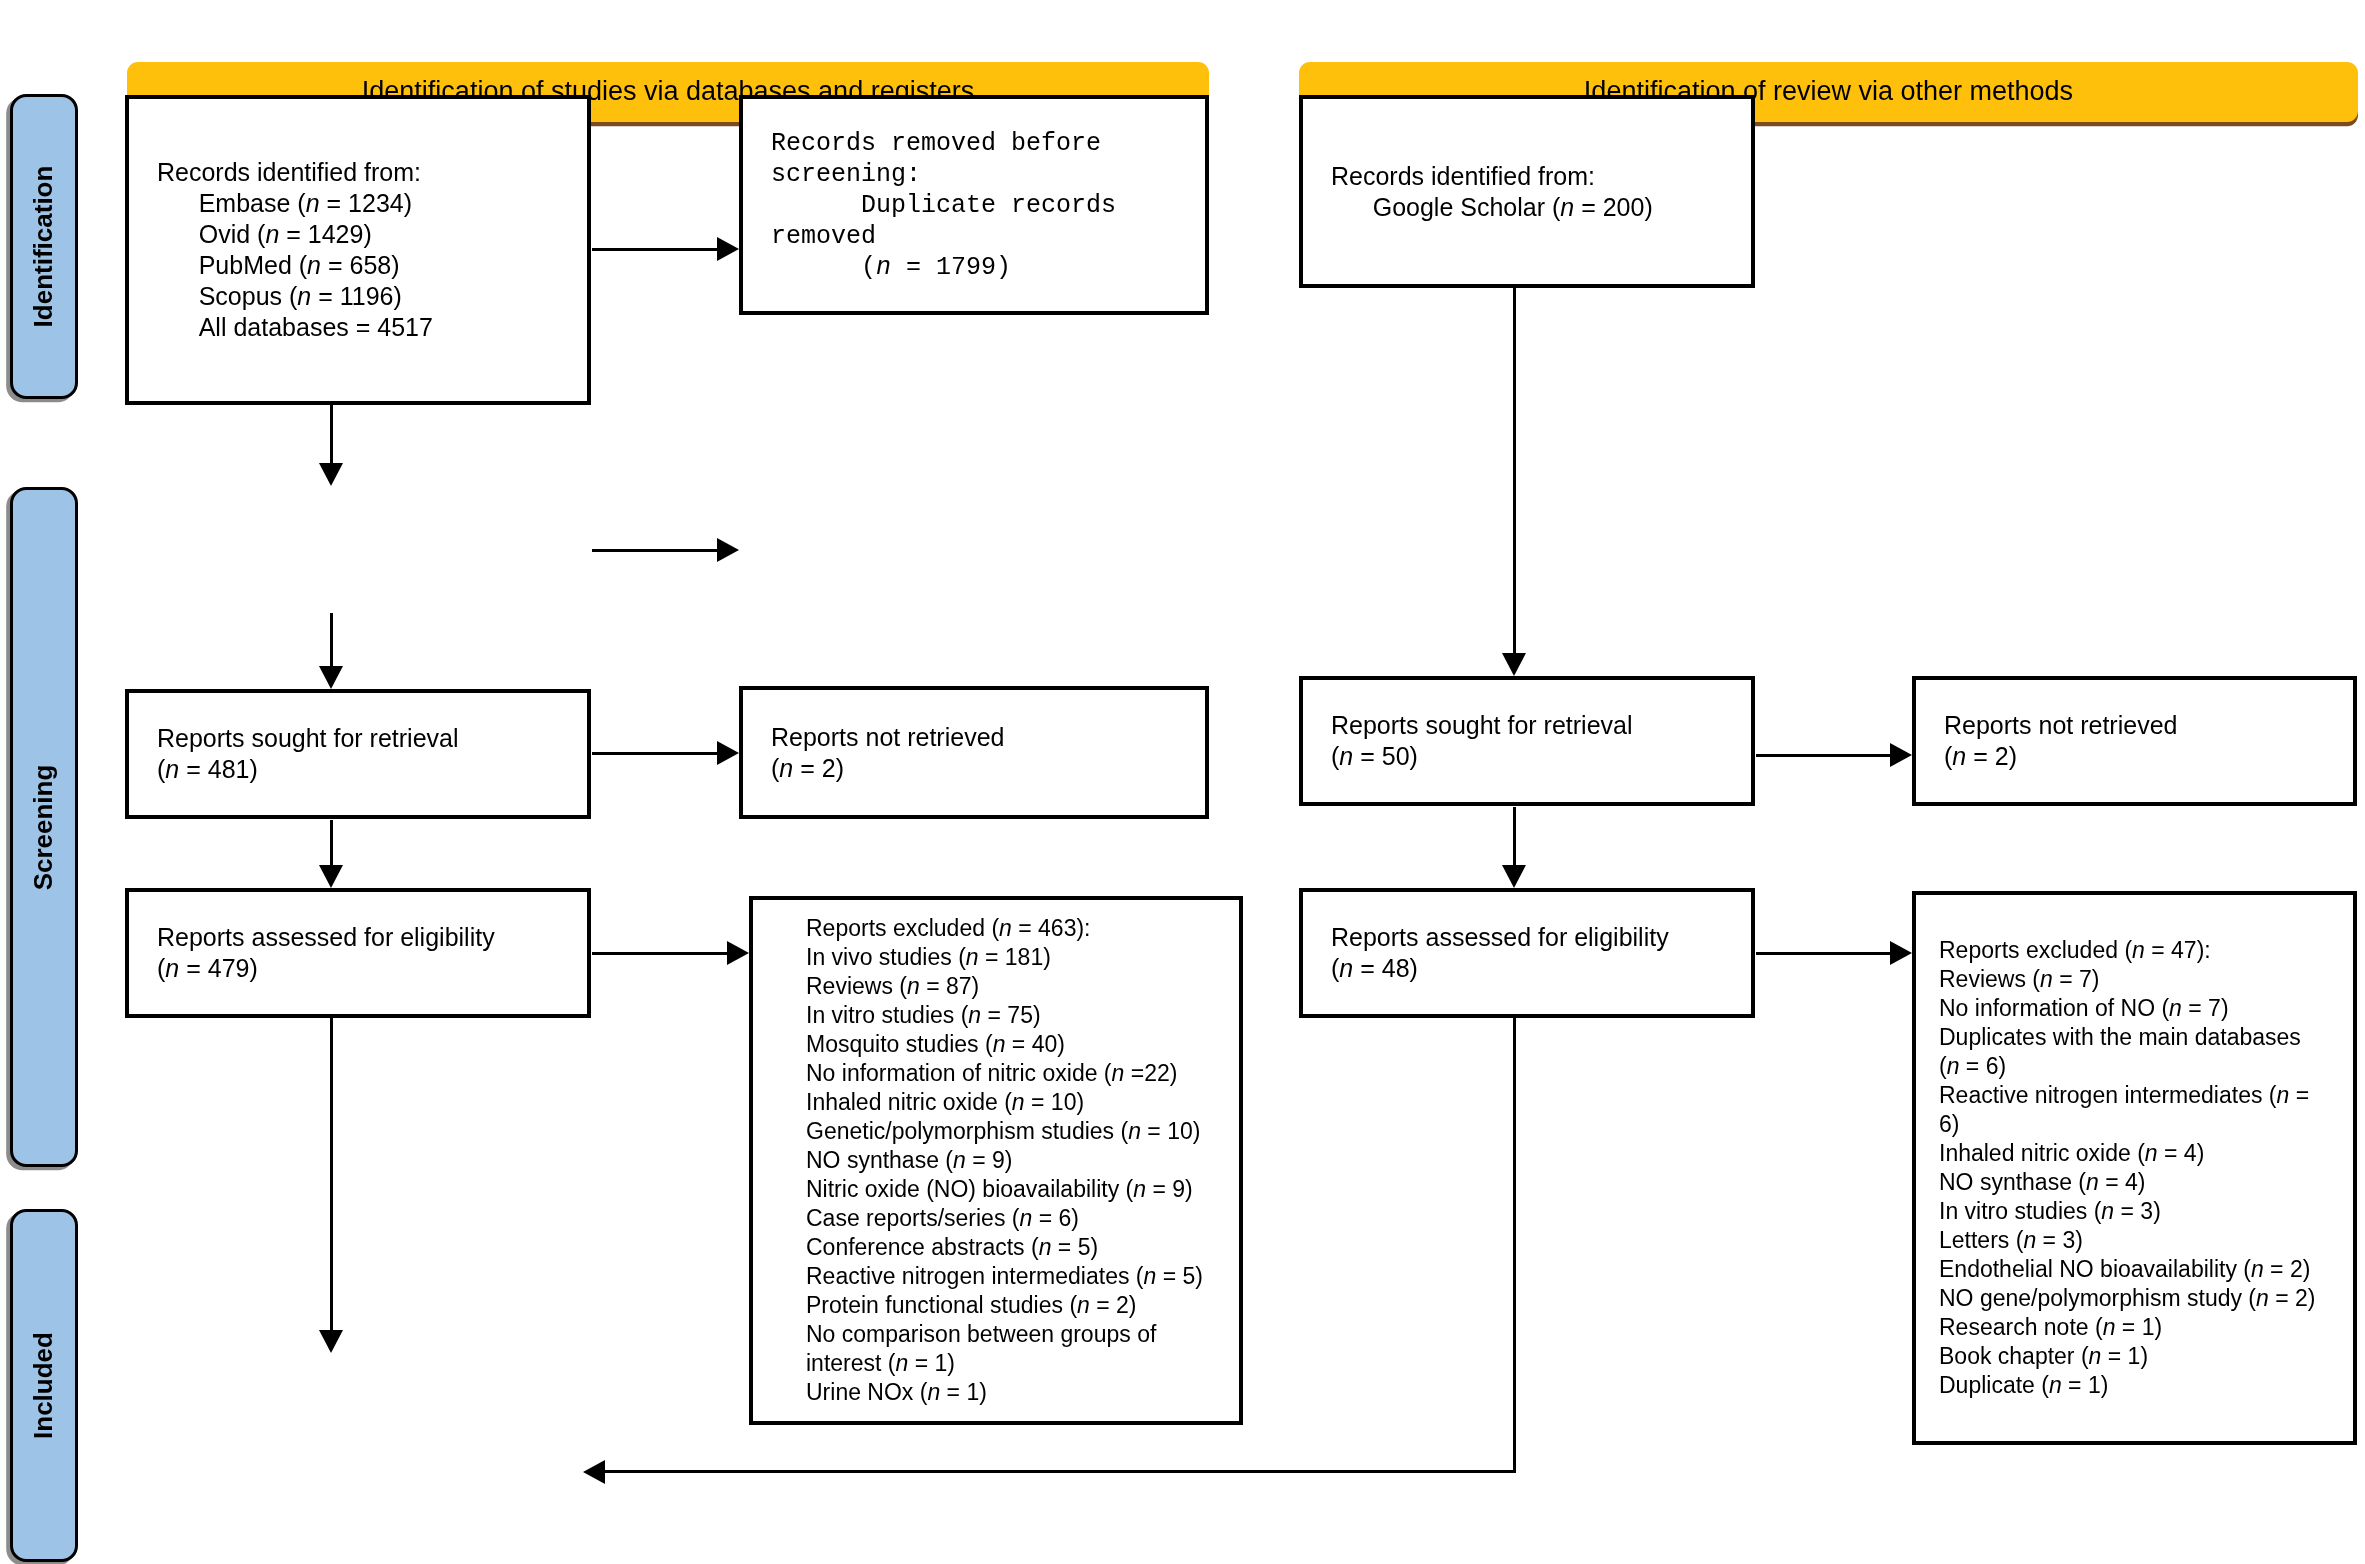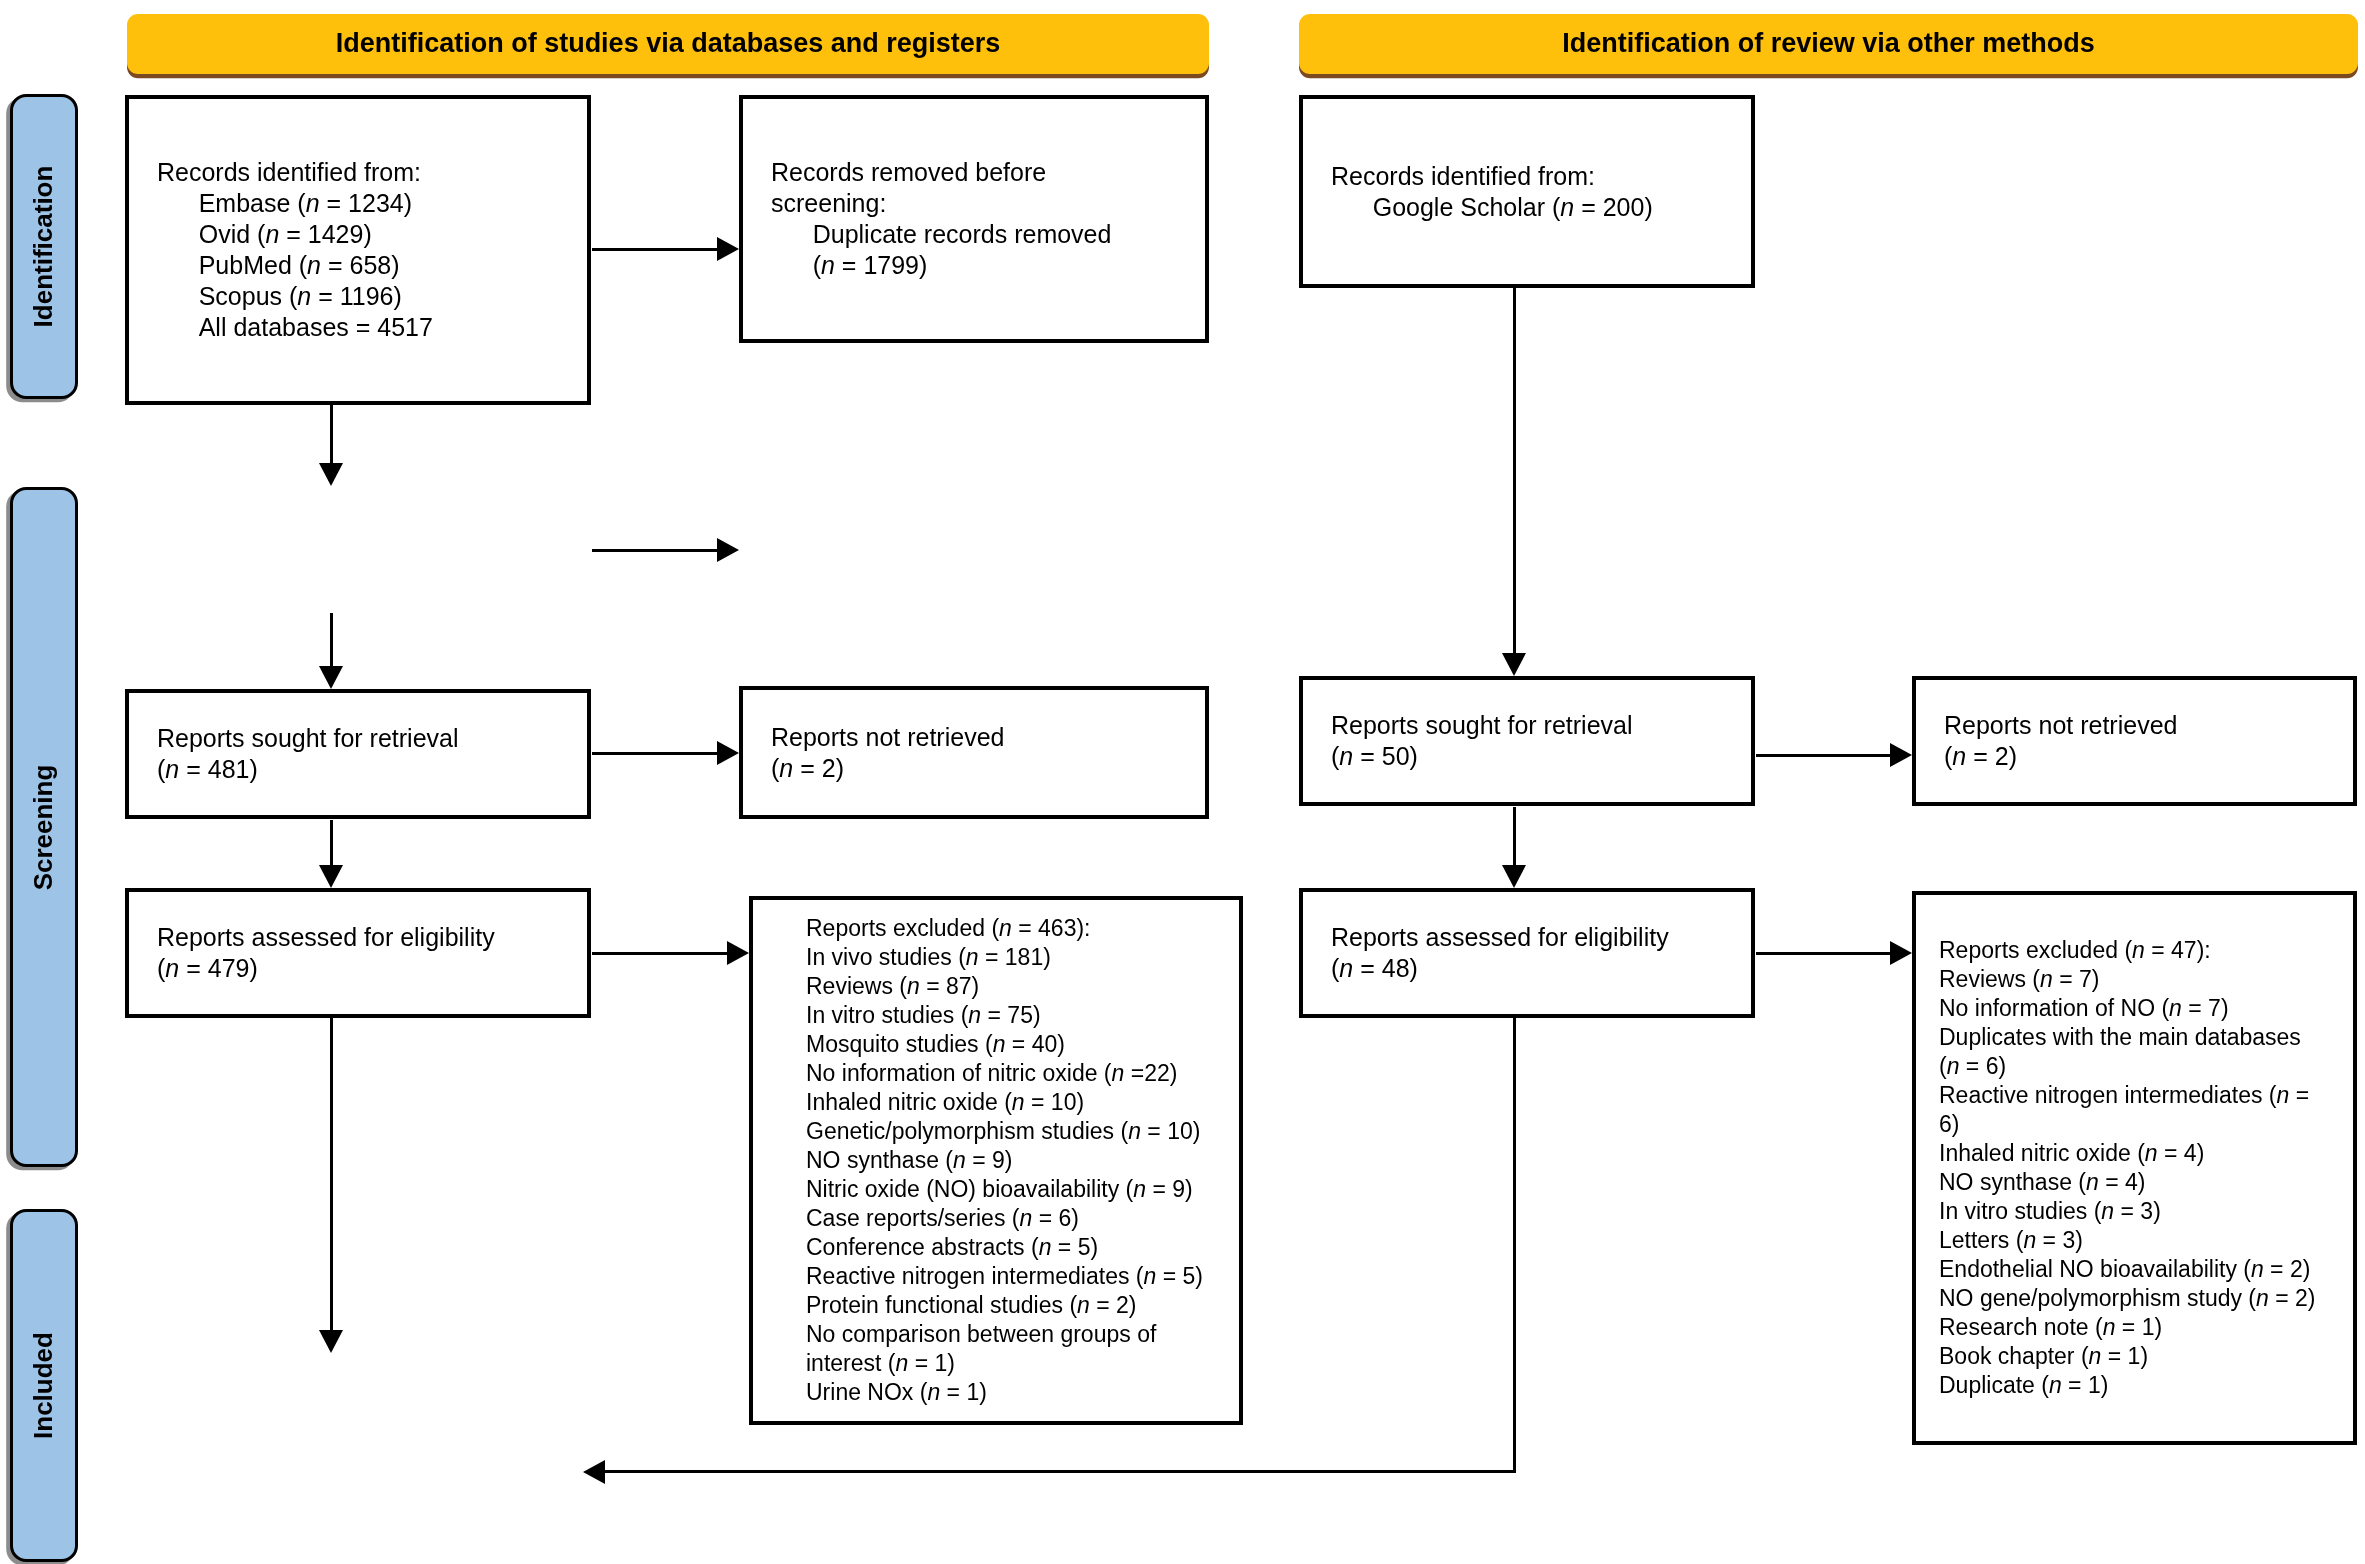--- a/index.html
+++ b/index.html
@@ -16,21 +16,22 @@
   .banner {
     position: absolute;
     height: 60px;
     background: var(--banner-fill, #FFC00C);
     border-radius: 11px;
     box-shadow: 0 4.3px 0 var(--banner-shadow, #7B4A21);
     display: flex;
     align-items: center;
     justify-content: center;
     font-size: 27px;
-    font-weight: bold;
+    font-weight: normal;
+    margin-top: 48px;
   }
 
   
   .side-label {
     position: absolute;
     left: 9.8px;
     width: 68px;
     background: var(--side-label-fill, #9DC3E6);
     border: 3.3px solid #000;
     border-radius: 16.3px;
@@ -108,21 +109,21 @@
     <span class="rot">Screening</span>
   </div>
   <div class="side-label" style="top:1209px; height:353px;">
     <span class="rot">Included</span>
   </div>
 
   <div class="box" style="left:125px; top:95px; width:466px; height:310px;">
     <div class="box-text">Records identified from:<br>      Embase (<i>n</i> = 1234)<br>      Ovid (<i>n</i> = 1429)<br>      PubMed (<i>n</i> = 658)<br>      Scopus (<i>n</i> = 1196)<br>      All databases = 4517</div>
   </div>
 
-  <div class="box" style="left:739px; top:95px; width:470px; height:248px;">
+  <div class="box" style="left:739px; top:95px; width:470px; height:220px;font-family:Liberation Mono, monospace;">
     <div class="box-text">Records removed before<br>screening:<br>      Duplicate records removed<br>      (<i>n</i> = 1799)</div>
   </div>
 
 
 
   <div class="box" style="left:125px; top:689px; width:466px; height:130px;">
     <div class="box-text">Reports sought for retrieval<br>(<i>n</i> = 481)</div>
   </div>
 
   <div class="box" style="left:739px; top:686px; width:470px; height:133px;">

